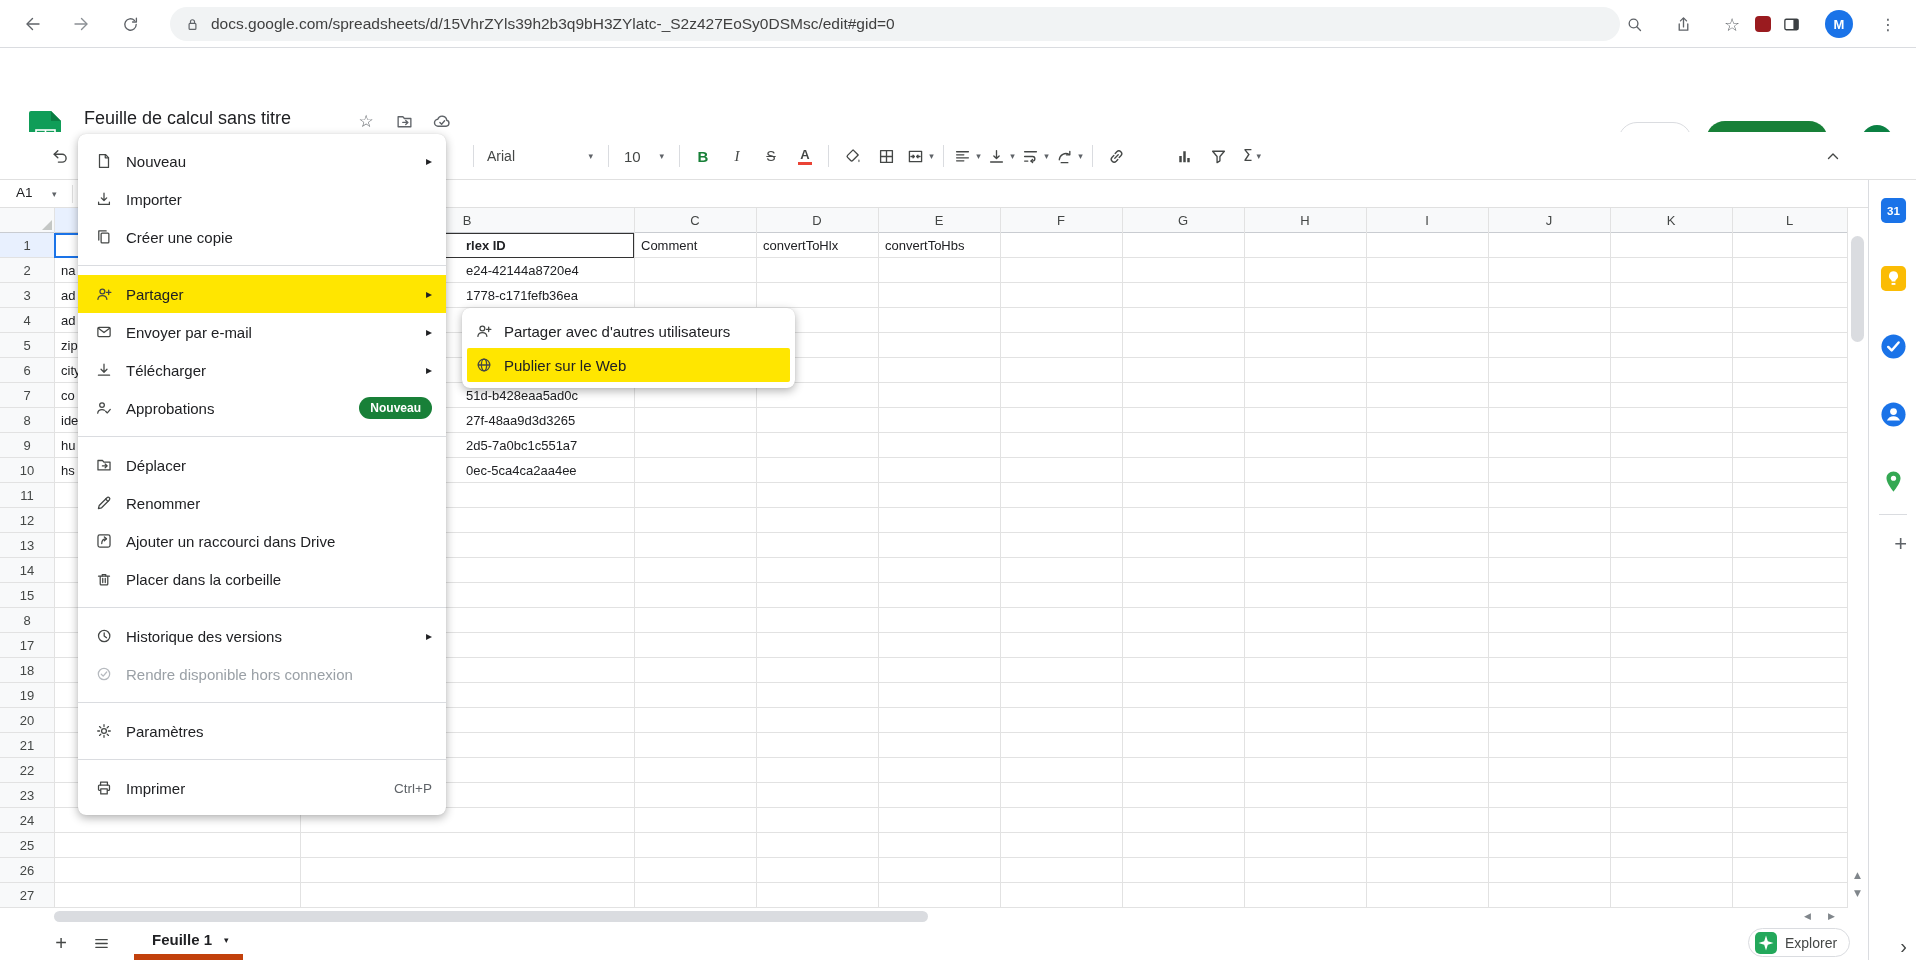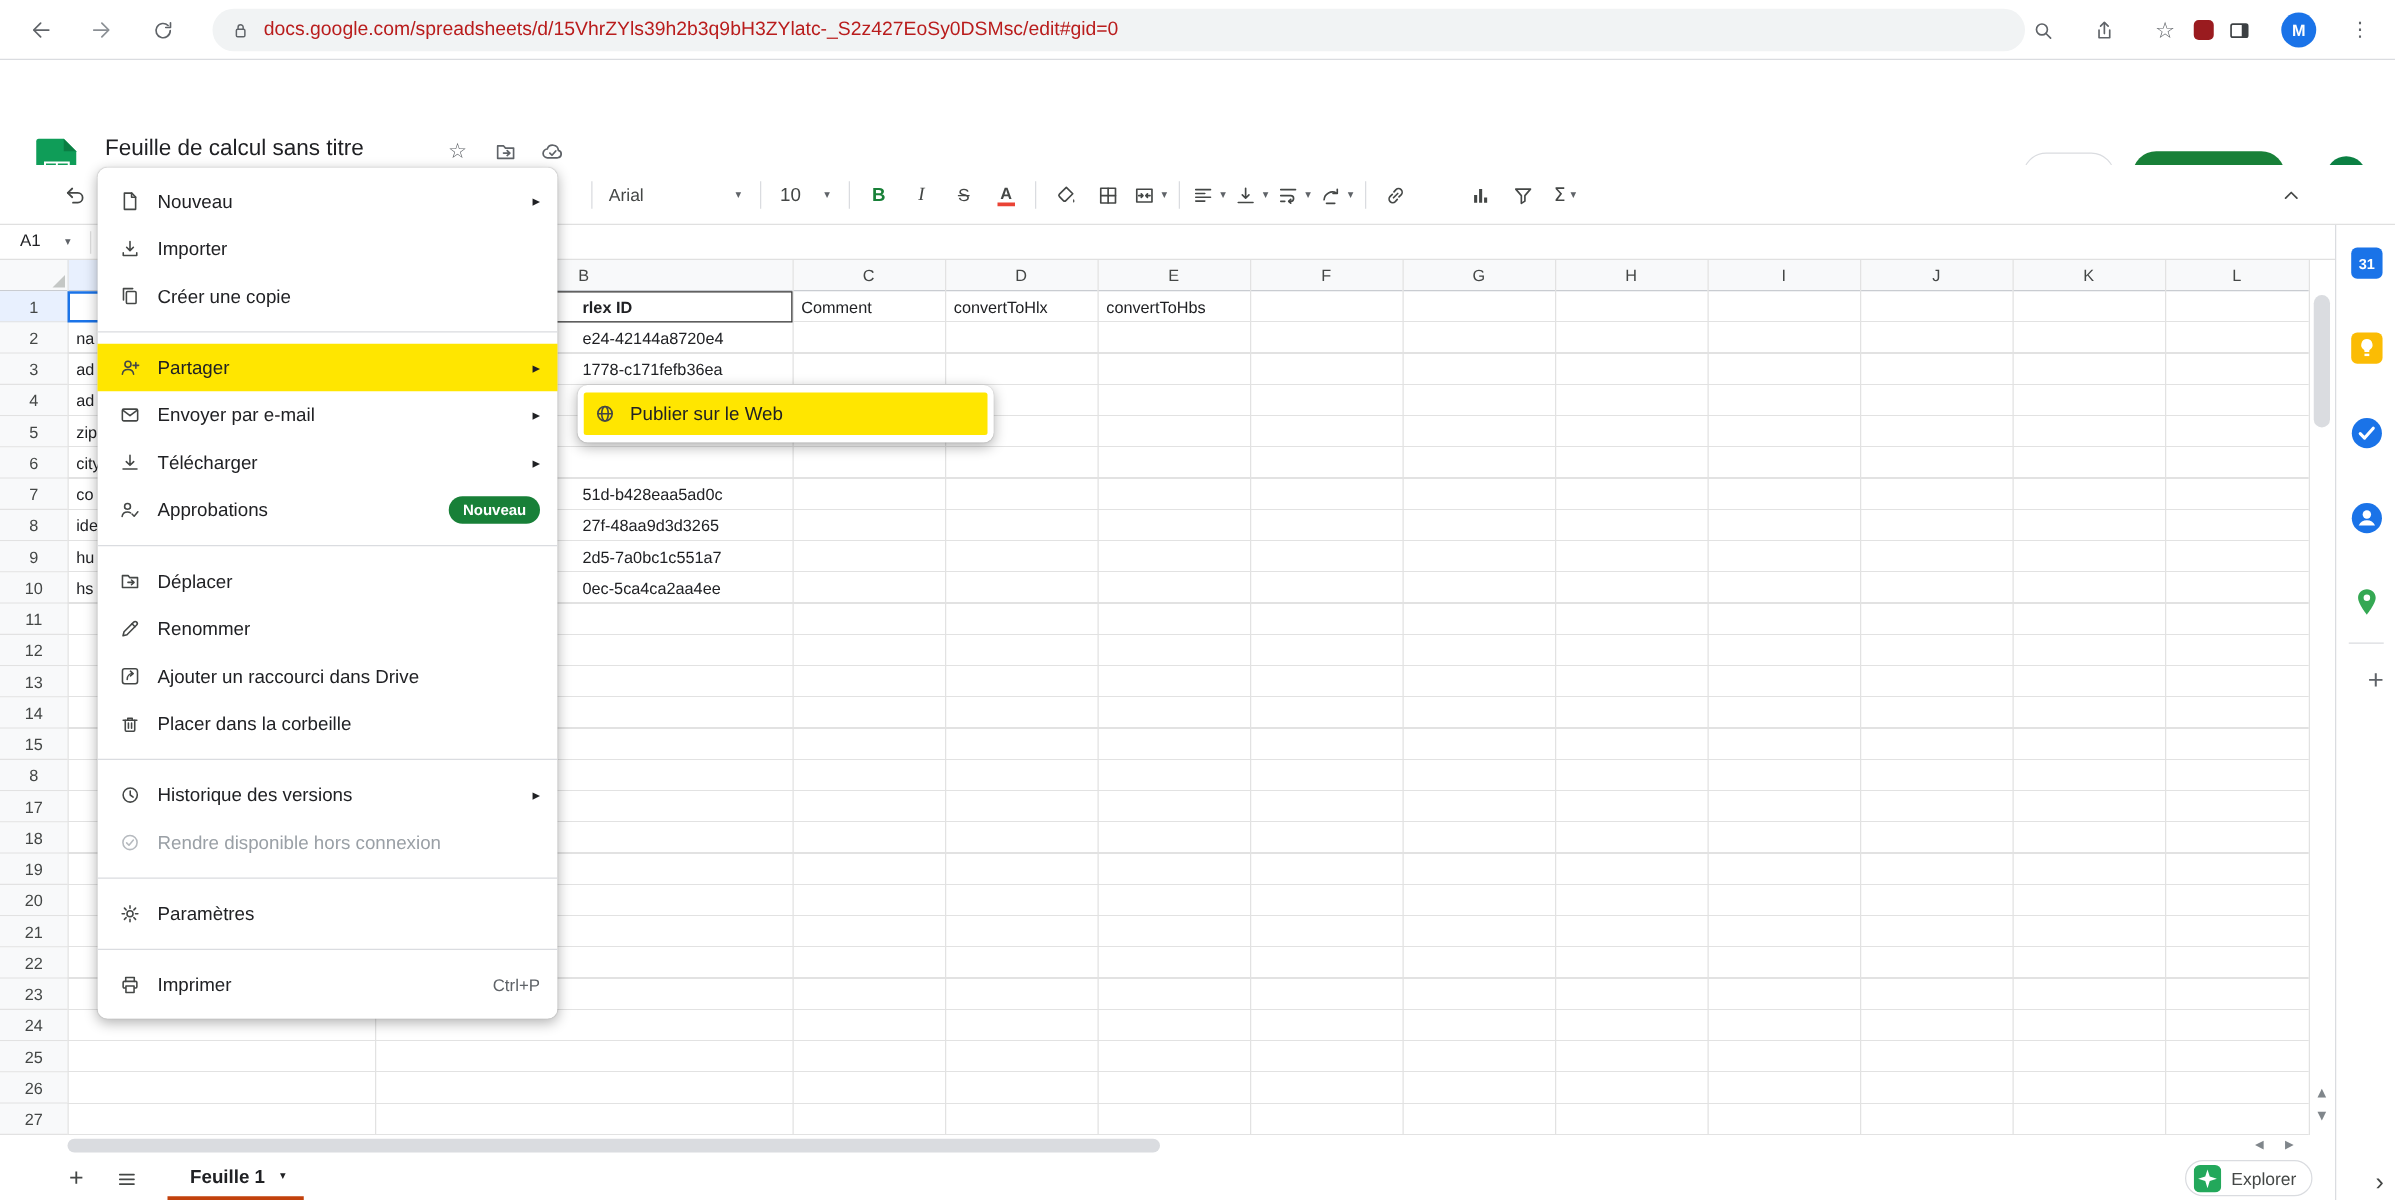--- a/index.html
+++ b/index.html
@@ -4,21 +4,21 @@
 <style>
   *{margin:0;padding:0;box-sizing:border-box}
   body{font-family:"Liberation Sans","DejaVu Sans",sans-serif;background:#e8e8e8}
   #app{position:relative;width:1916px;height:960px;background:#fff;overflow:hidden}
   .abs{position:absolute}
   svg{display:block}
   
   #browser{position:absolute;left:0;top:0;width:1916px;height:48px;background:#fff;border-bottom:1px solid #dadce0}
   .bico{position:absolute;top:12px;width:24px;height:24px;display:flex;align-items:center;justify-content:center}
   #urlbar{position:absolute;left:170px;top:7px;width:1450px;height:34px;border-radius:17px;background:#f1f3f4;display:flex;align-items:center;padding:0 14px;gap:10px}
-  .url{font-size:15.5px;color:#b91c1c;white-space:nowrap;overflow:hidden}
+  .url{font-size:15.5px;color:#404040;white-space:nowrap;overflow:hidden}
   .avatar{border-radius:50%;color:#fff;display:flex;align-items:center;justify-content:center;font-weight:bold}
   
   #shead{position:absolute;left:0;top:48px;width:1916px;height:84px;background:#fff}
   #doctitle{position:absolute;left:84px;top:60px;font-size:18px;color:#202124;white-space:nowrap}
   .hico{position:absolute;display:flex;align-items:center;justify-content:center;width:28px;height:28px}
   #menubar{position:absolute;left:71px;top:97px;display:flex;font-size:15.5px;color:#202124}
   .mb-item{padding:3px 11px;border-radius:4px;white-space:nowrap}
   .mb-item.hl{background:#ffe600;border-radius:2px}
   #lastmod{position:absolute;left:772px;top:101px;font-size:14.5px;color:#5f6368;text-decoration:underline;white-space:nowrap}
   #meetpill{position:absolute;left:1618px;top:74px;width:74px;height:38px;border:1px solid #dadce0;border-radius:19px;display:flex;align-items:center;justify-content:center;gap:6px;background:#fff}
@@ -47,21 +47,21 @@
   #selA1{position:absolute;left:54px;top:25px;width:246px;height:25px;border:2px solid #1a73e8}
   #boxB1{position:absolute;left:300px;top:25px;width:334px;height:25px;border:1px solid #333}
   .corner-tri{position:absolute;right:2px;bottom:2px;width:0;height:0;border-left:10px solid transparent;border-bottom:10px solid #c4c7c5}
   
   #vscroll-thumb{position:absolute;left:1851px;top:236px;width:13px;height:106px;background:#dadce0;border-radius:7px}
   .scr-arrow{position:absolute;font-size:9px;color:#80868b;font-family:"DejaVu Sans",sans-serif}
   #hscroll-thumb{position:absolute;left:54px;top:911px;width:874px;height:11px;background:#dadce0;border-radius:6px}
   
   #tabbar{position:absolute;left:0;top:925px;width:1868px;height:35px;background:#fff}
   .tb-icon-btn{position:absolute;top:5px;width:26px;height:26px;display:flex;align-items:center;justify-content:center;color:#444746;border-radius:50%}
-  #sheettab{position:absolute;left:134px;top:0;height:35px;padding:0 14px 0 18px;display:flex;align-items:center;gap:8px;font-size:15px;font-weight:bold;color:#202124;border-bottom:3px solid #c2410c;background:#fff}
+  #sheettab{position:absolute;left:134px;top:0;height:35px;padding:0 14px 0 18px;display:flex;align-items:center;gap:8px;font-size:15px;font-weight:bold;color:#202124;border-bottom:6px solid #c2410c;background:#fff}
   #explorebtn{position:absolute;left:1748px;top:3px;height:29px;display:flex;align-items:center;gap:8px;padding:0 12px 0 6px;border:1px solid #dadce0;border-radius:15px;background:#fff;font-size:14px;color:#444746}
   
   #rail{position:absolute;right:0;top:180px;width:48px;height:780px;background:#fff;border-left:1px solid #dadce0}
   .rail-ico{position:absolute;left:10px;width:28px;height:28px;display:flex;align-items:center;justify-content:flex-end}
   #rail .rdiv{position:absolute;left:10px;width:28px;height:1px;background:#dadce0}
   
   #file-menu{position:absolute;left:78px;top:134px;width:368px;padding:8px 0;background:#fff;border-radius:8px;box-shadow:0 3px 10px rgba(0,0,0,.3),0 0 1px rgba(0,0,0,.15);z-index:50}
   .menu-item{height:38px;display:flex;align-items:center;padding:0 14px 0 16px;font-size:15px;color:#202124;white-space:nowrap}
   .menu-item.hl{background:#ffe600}
   .menu-item.disabled{color:#9aa0a6}
@@ -630,20 +630,30 @@
             <rect x="3.9" y="6.8" width="12.2" height="5.8" rx="1"></rect>
             <path d="M6.4 10.9h7.2v5.7H6.4z" fill="#fff"></path>
           </svg>
         </span>
         <span class="mi-label">Imprimer</span>
         <span class="mi-shortcut">Ctrl+P</span>
       </div>
     </div>
 
   <div id="share-submenu">
+      <div class="sub-item">
+        <span class="sub-icon">
+          <svg width="18" height="18" viewBox="0 0 20 20" fill="none" stroke="#444746" stroke-width="1.4" stroke-linecap="round" stroke-linejoin="round">
+            <circle cx="8.2" cy="7.2" r="2.7"></circle>
+            <path d="M3.2 16c.3-2.7 2.4-4.2 5-4.2s4.7 1.5 5 4.2"></path>
+            <path d="M15.2 5.6v5M12.7 8.1h5"></path>
+          </svg>
+        </span>
+        <span>Partager avec d'autres utilisateurs</span>
+      </div>
       <div class="sub-item hl">
         <span class="sub-icon">
           <svg width="18" height="18" viewBox="0 0 20 20" fill="none" stroke="#444746" stroke-width="1.4" stroke-linecap="round" stroke-linejoin="round">
             <circle cx="10" cy="10" r="6.4"></circle>
             <ellipse cx="10" cy="10" rx="2.9" ry="6.4"></ellipse>
             <path d="M3.6 10h12.8"></path>
           </svg>
         </span>
         <span>Publier sur le Web</span>
       </div>

